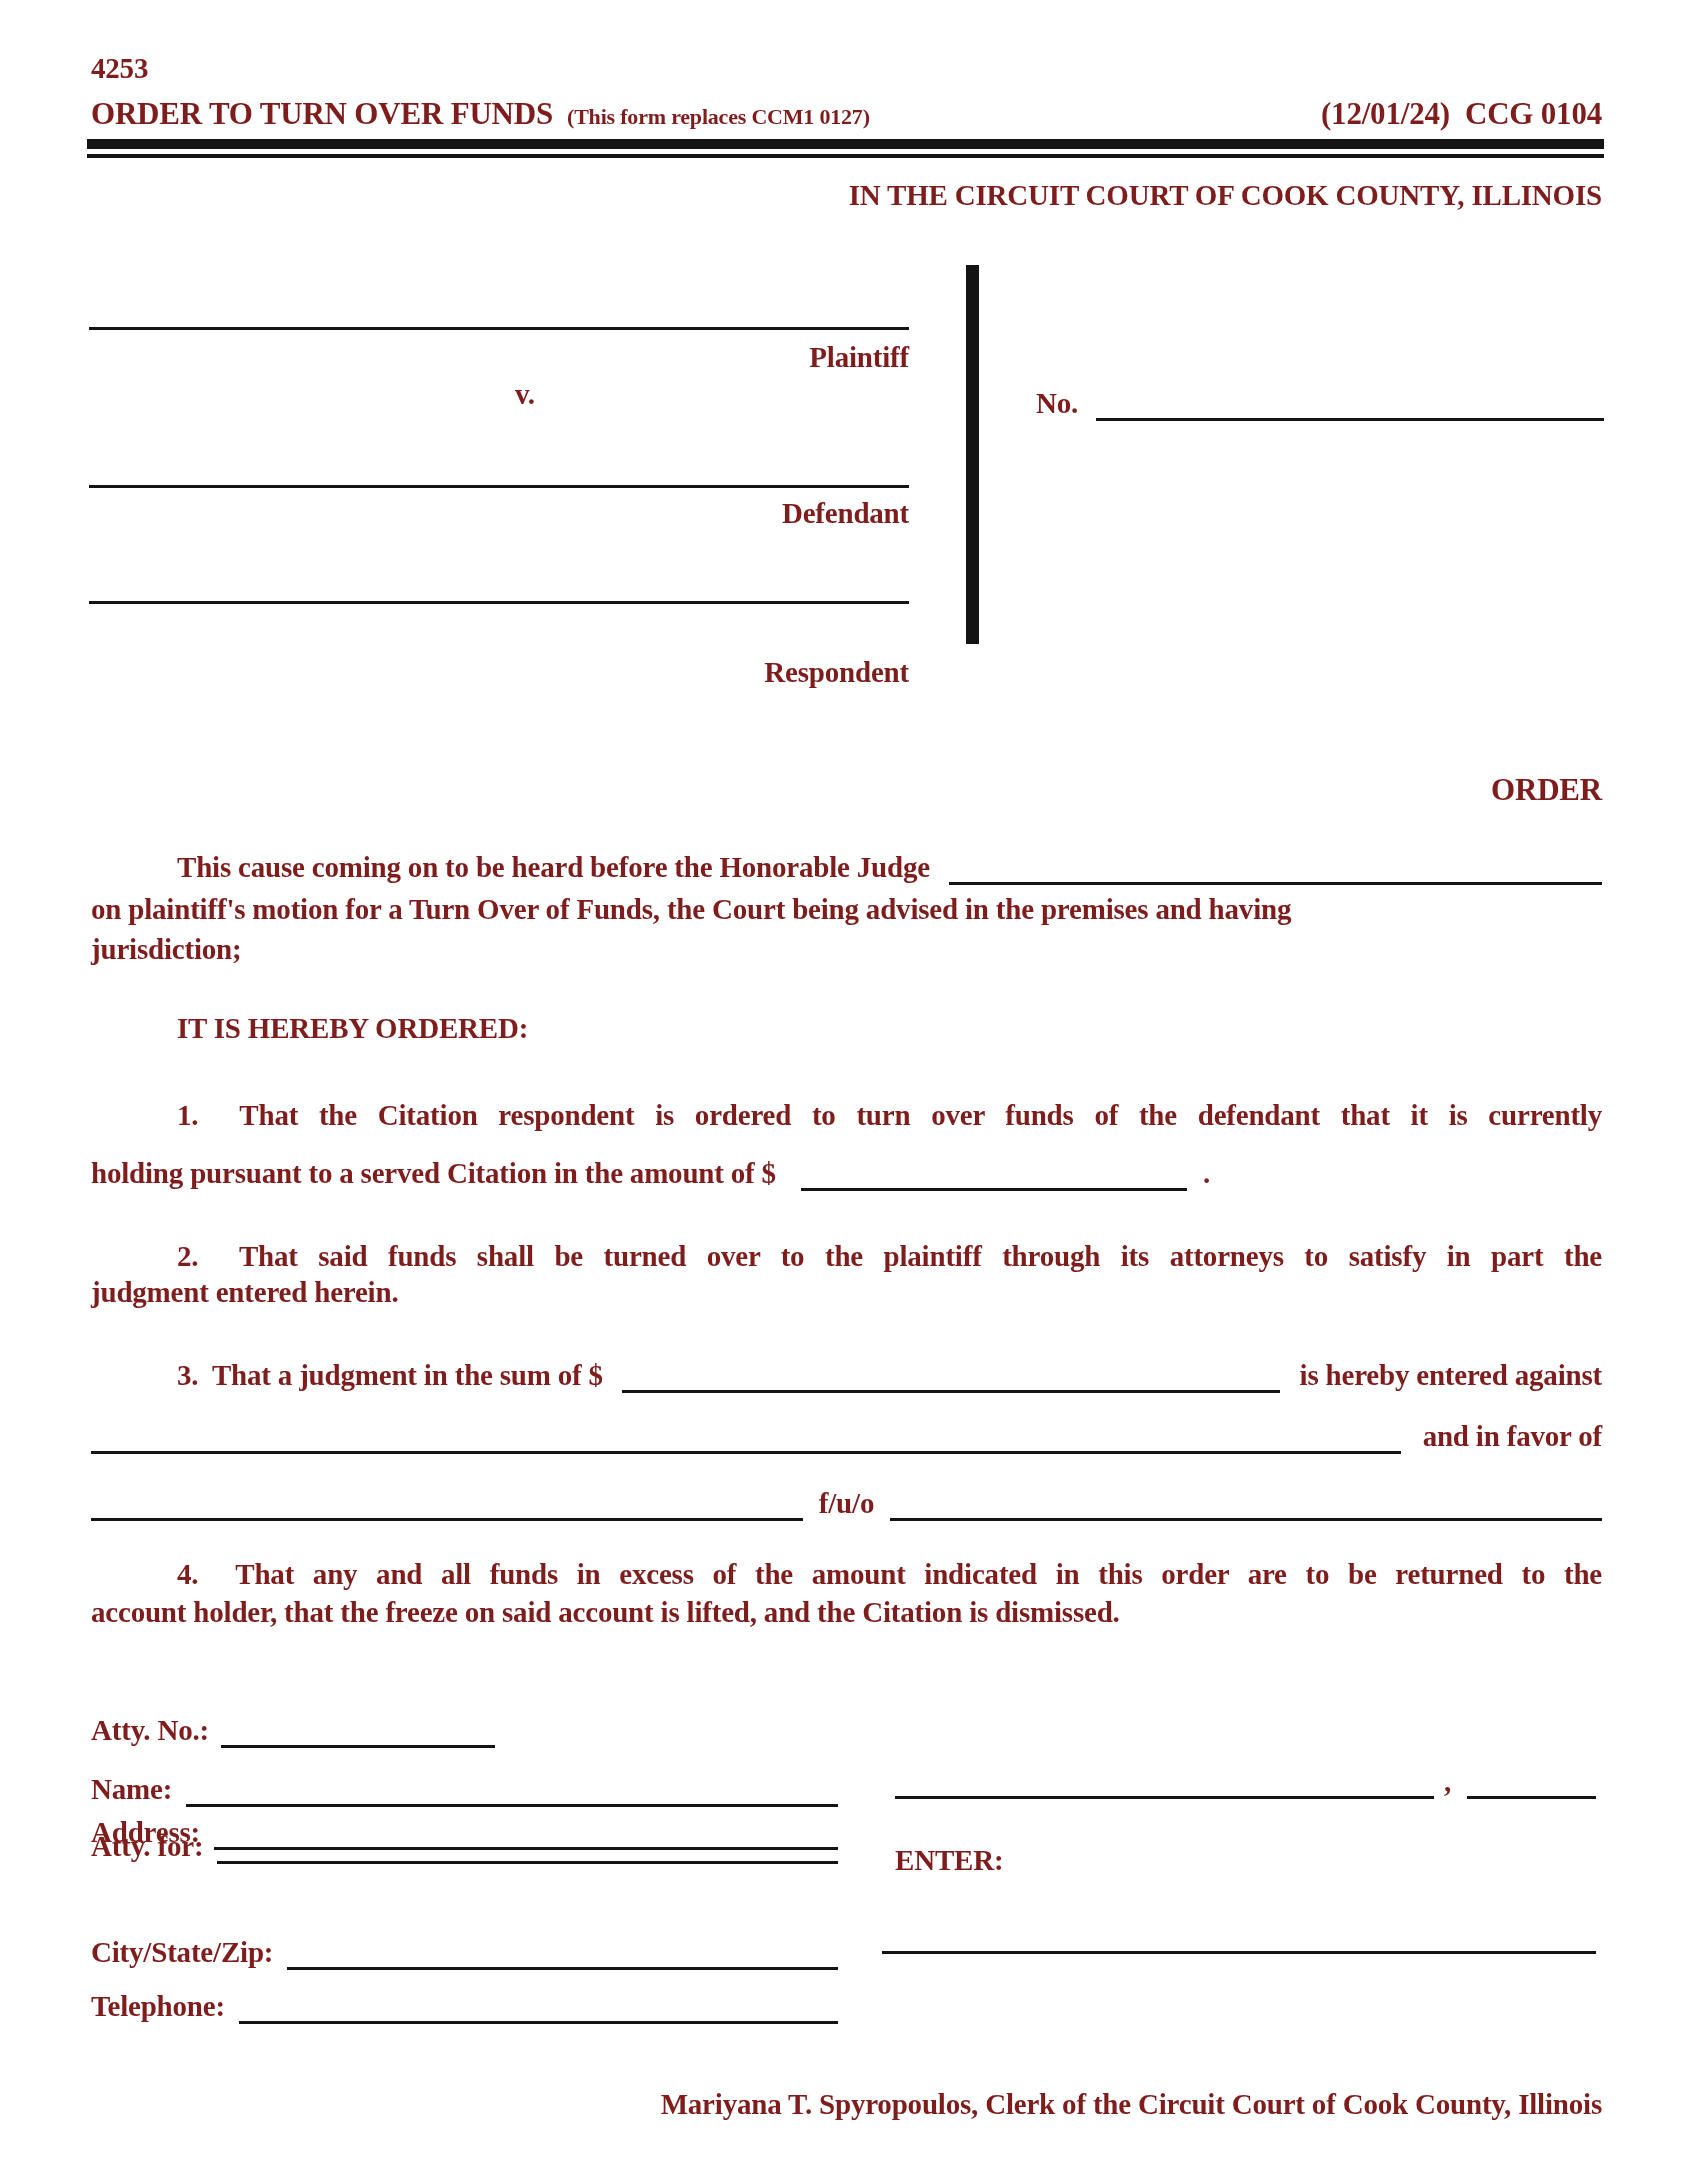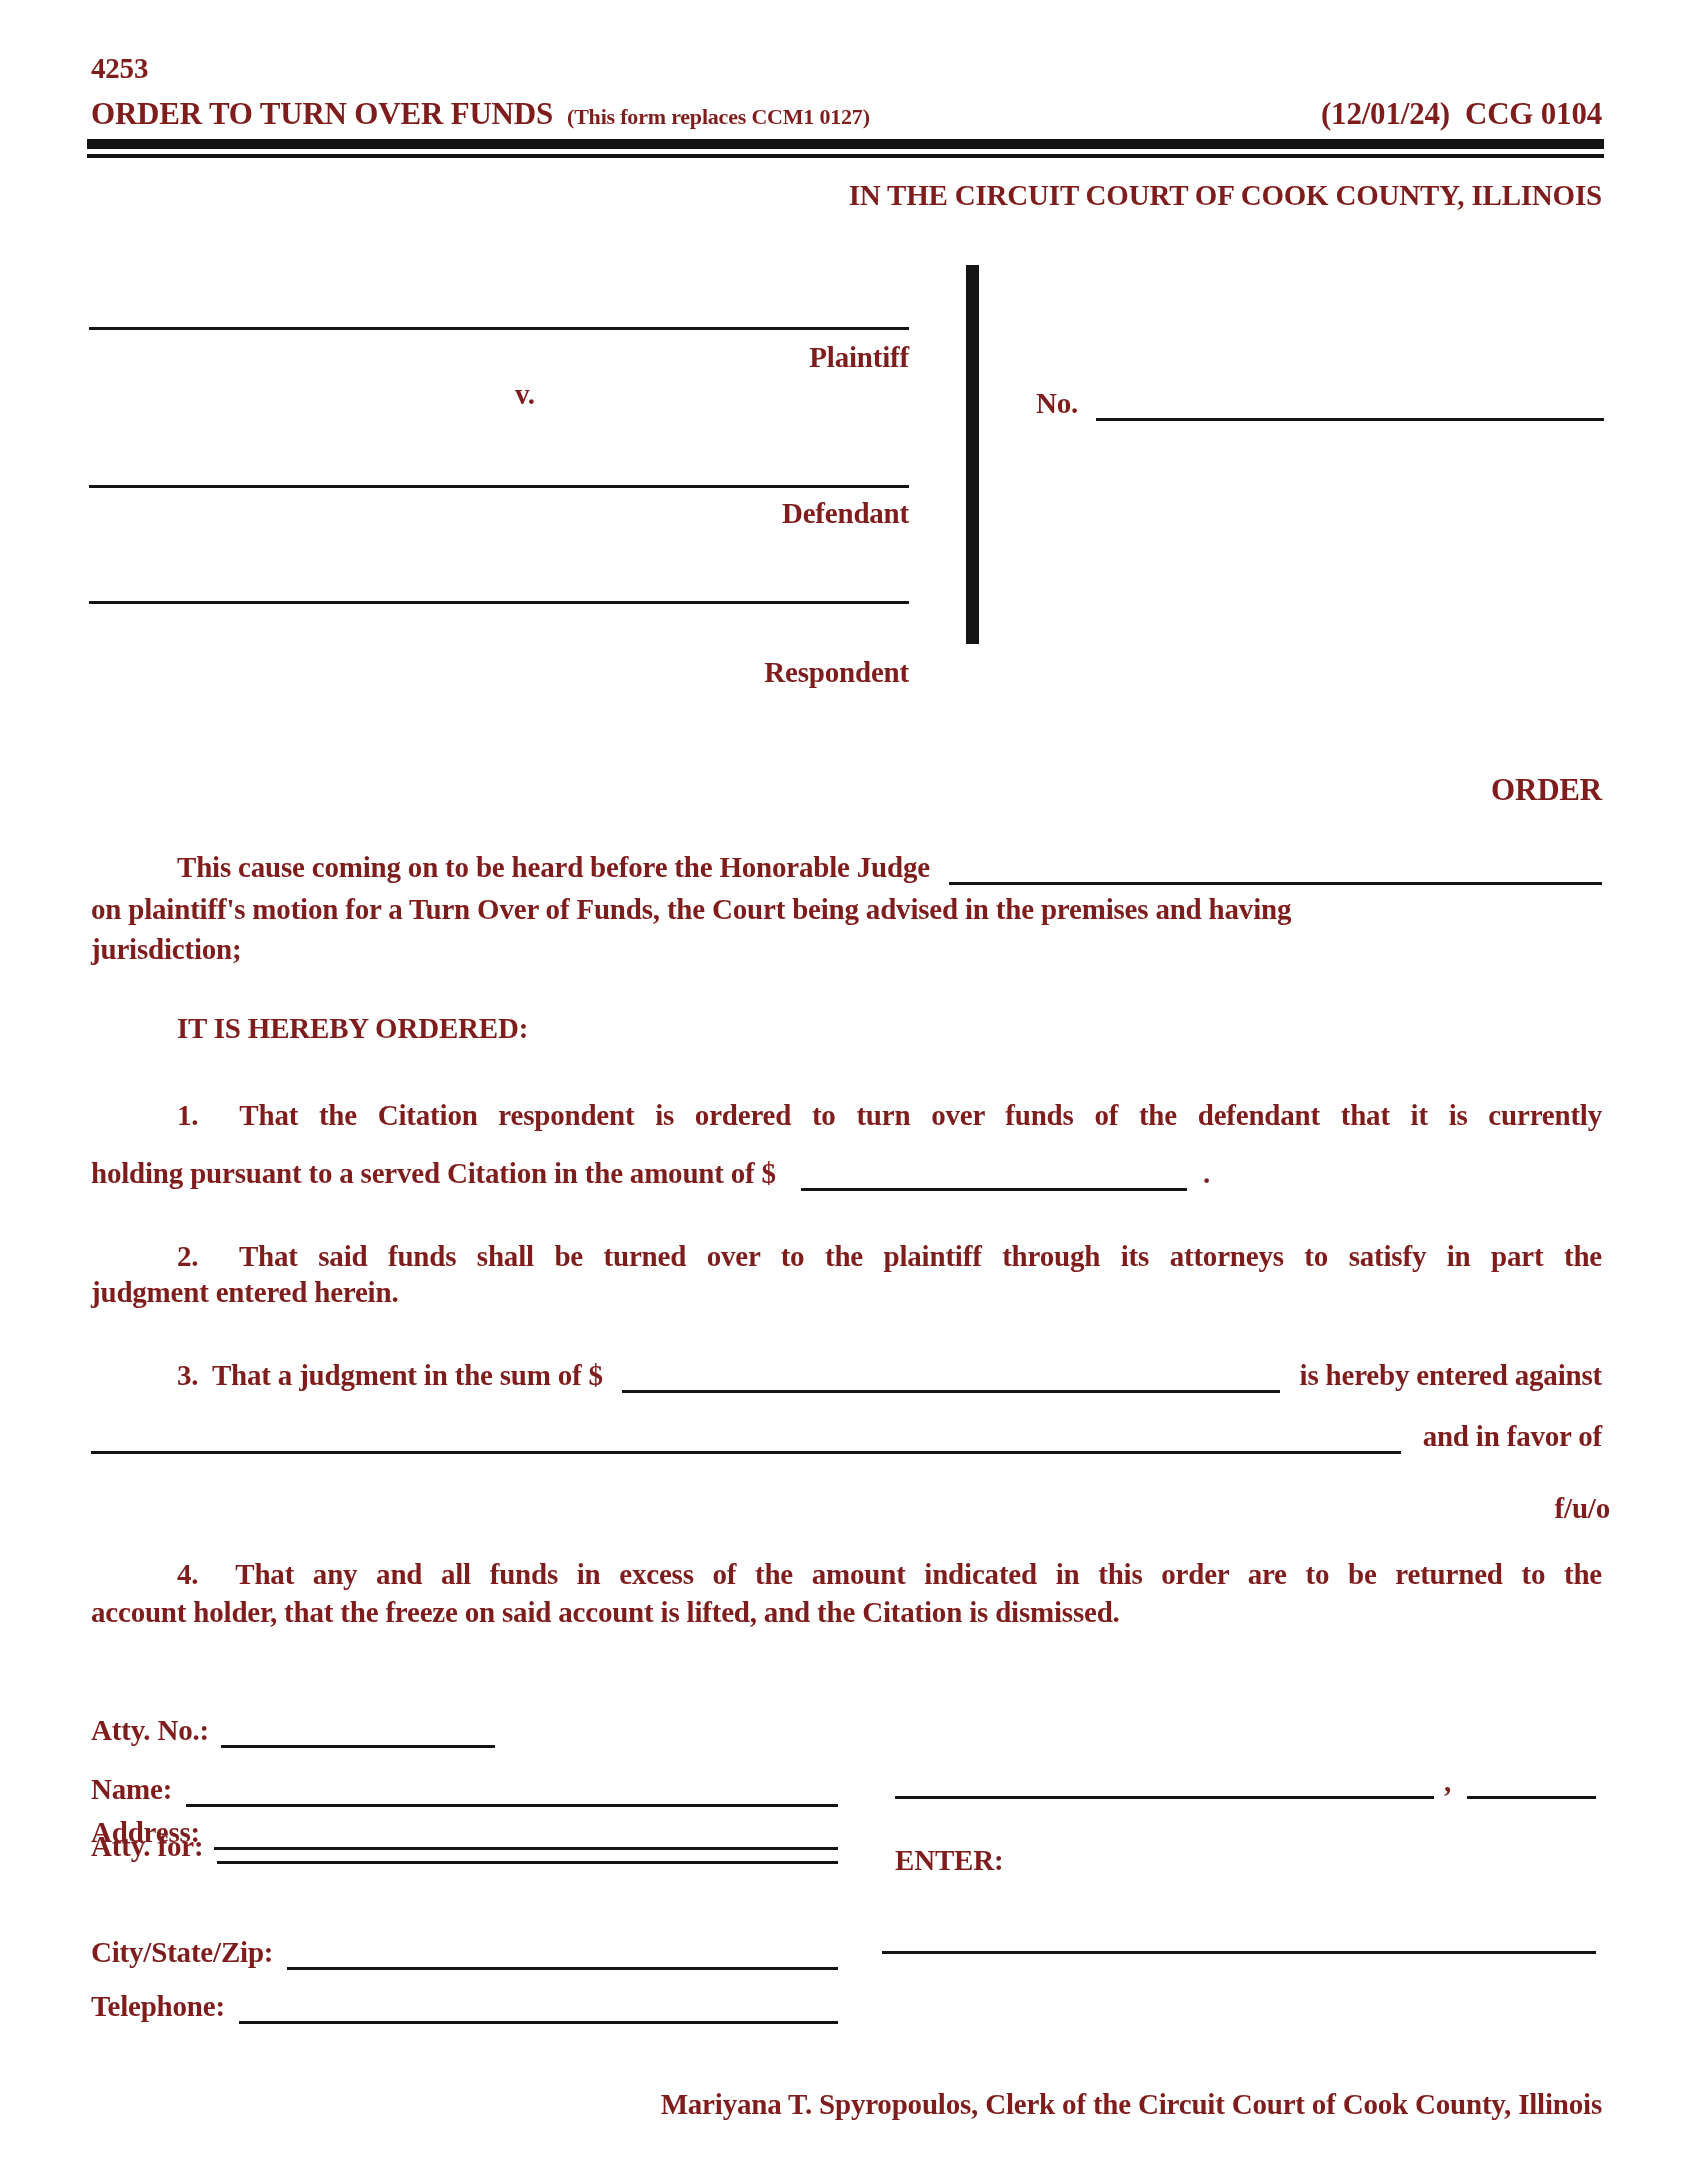--- a/index.html
+++ b/index.html
@@ -92,21 +92,21 @@
 
   <div class="row" style="left:177px;top:1353px;width:1425px;">
     <span class="t fs29">3.  That a judgment in the sum of $ </span>
     <span class="ul grow" style="margin-left:6px;margin-right:6px;"></span>
     <span class="t fs29"> is hereby entered against</span>
   </div>
   <div class="row" style="left:91px;top:1414px;width:1511px;">
     <span class="ul grow"></span>
     <span class="t fs29" style="margin-left:16px;">and in favor of</span>
   </div>
-  <div class="row" style="left:109px;top:1481px;width:1511px;flex-direction:column;">
+  <div class="row" style="left:91px;top:1481px;width:1511px;">
     <span class="ul grow"></span>
     <span class="t fs29" style="margin-left:10px;margin-right:10px;">f/u/o</span>
     <span class="ul grow"></span>
   </div>
 
   <div class="abs t fs29 justify-line indent" style="left:91px;top:1556px;width:1511px;">4.  That any and all funds in excess of the amount indicated in this order are to be returned to the</div>
   <div class="abs t fs29" style="left:91px;top:1594px;width:1511px;">account holder, that the freeze on said account is lifted, and the Citation is dismissed.</div>
 
   <div class="row" style="left:91px;top:1708px;width:404px;">
     <span class="t fs29">Atty. No.:</span>

